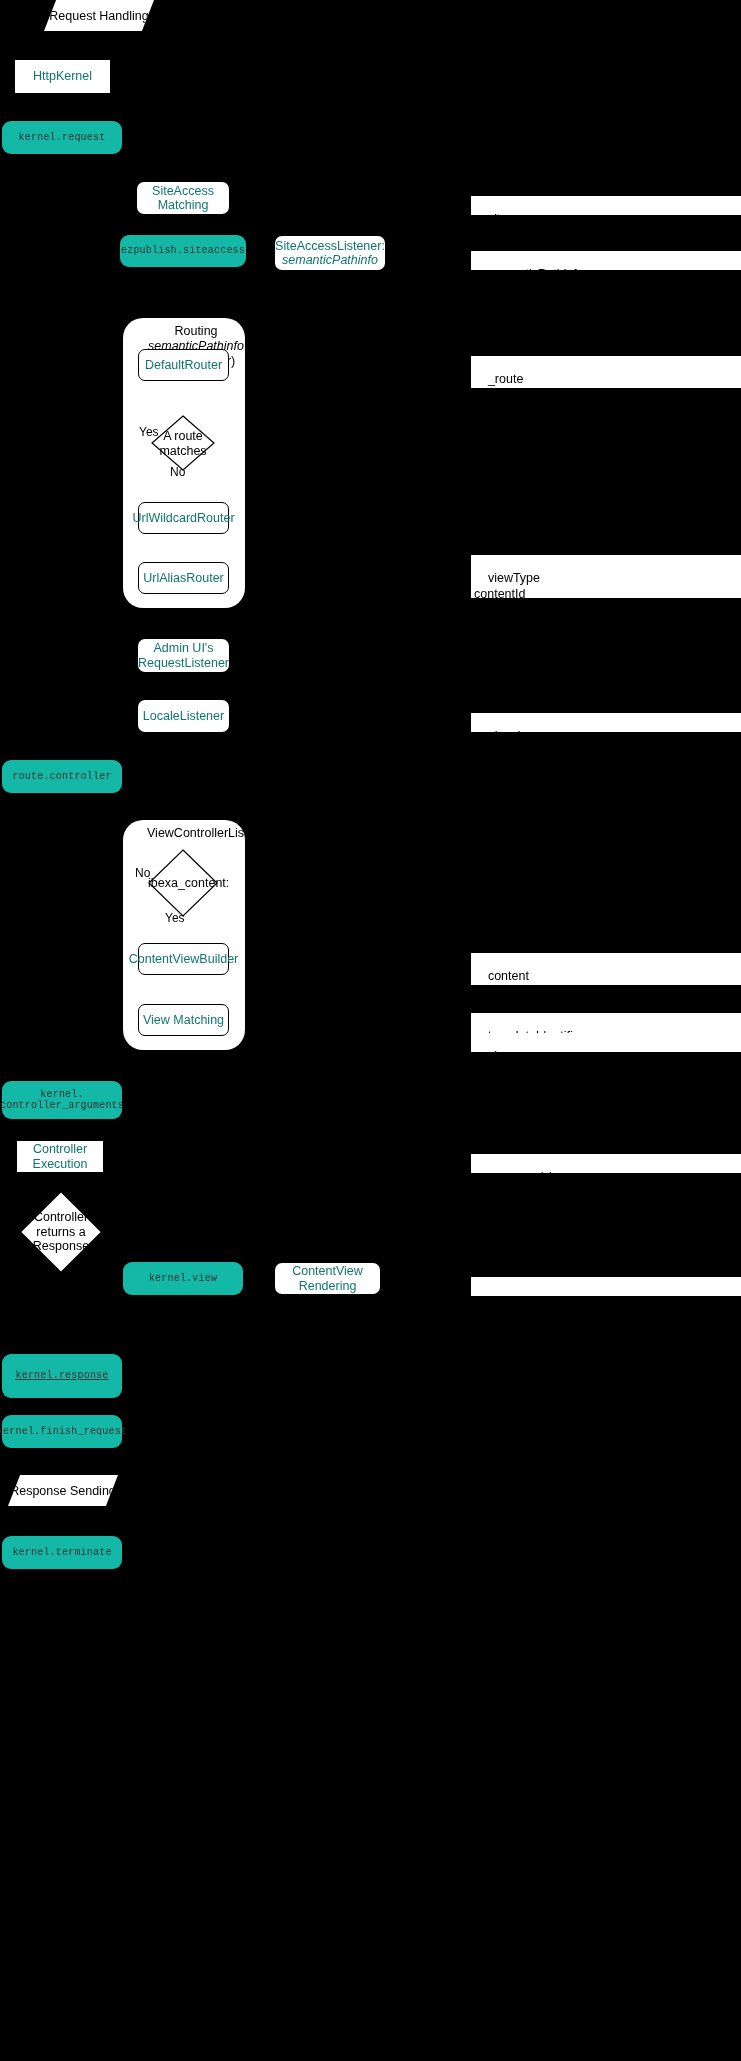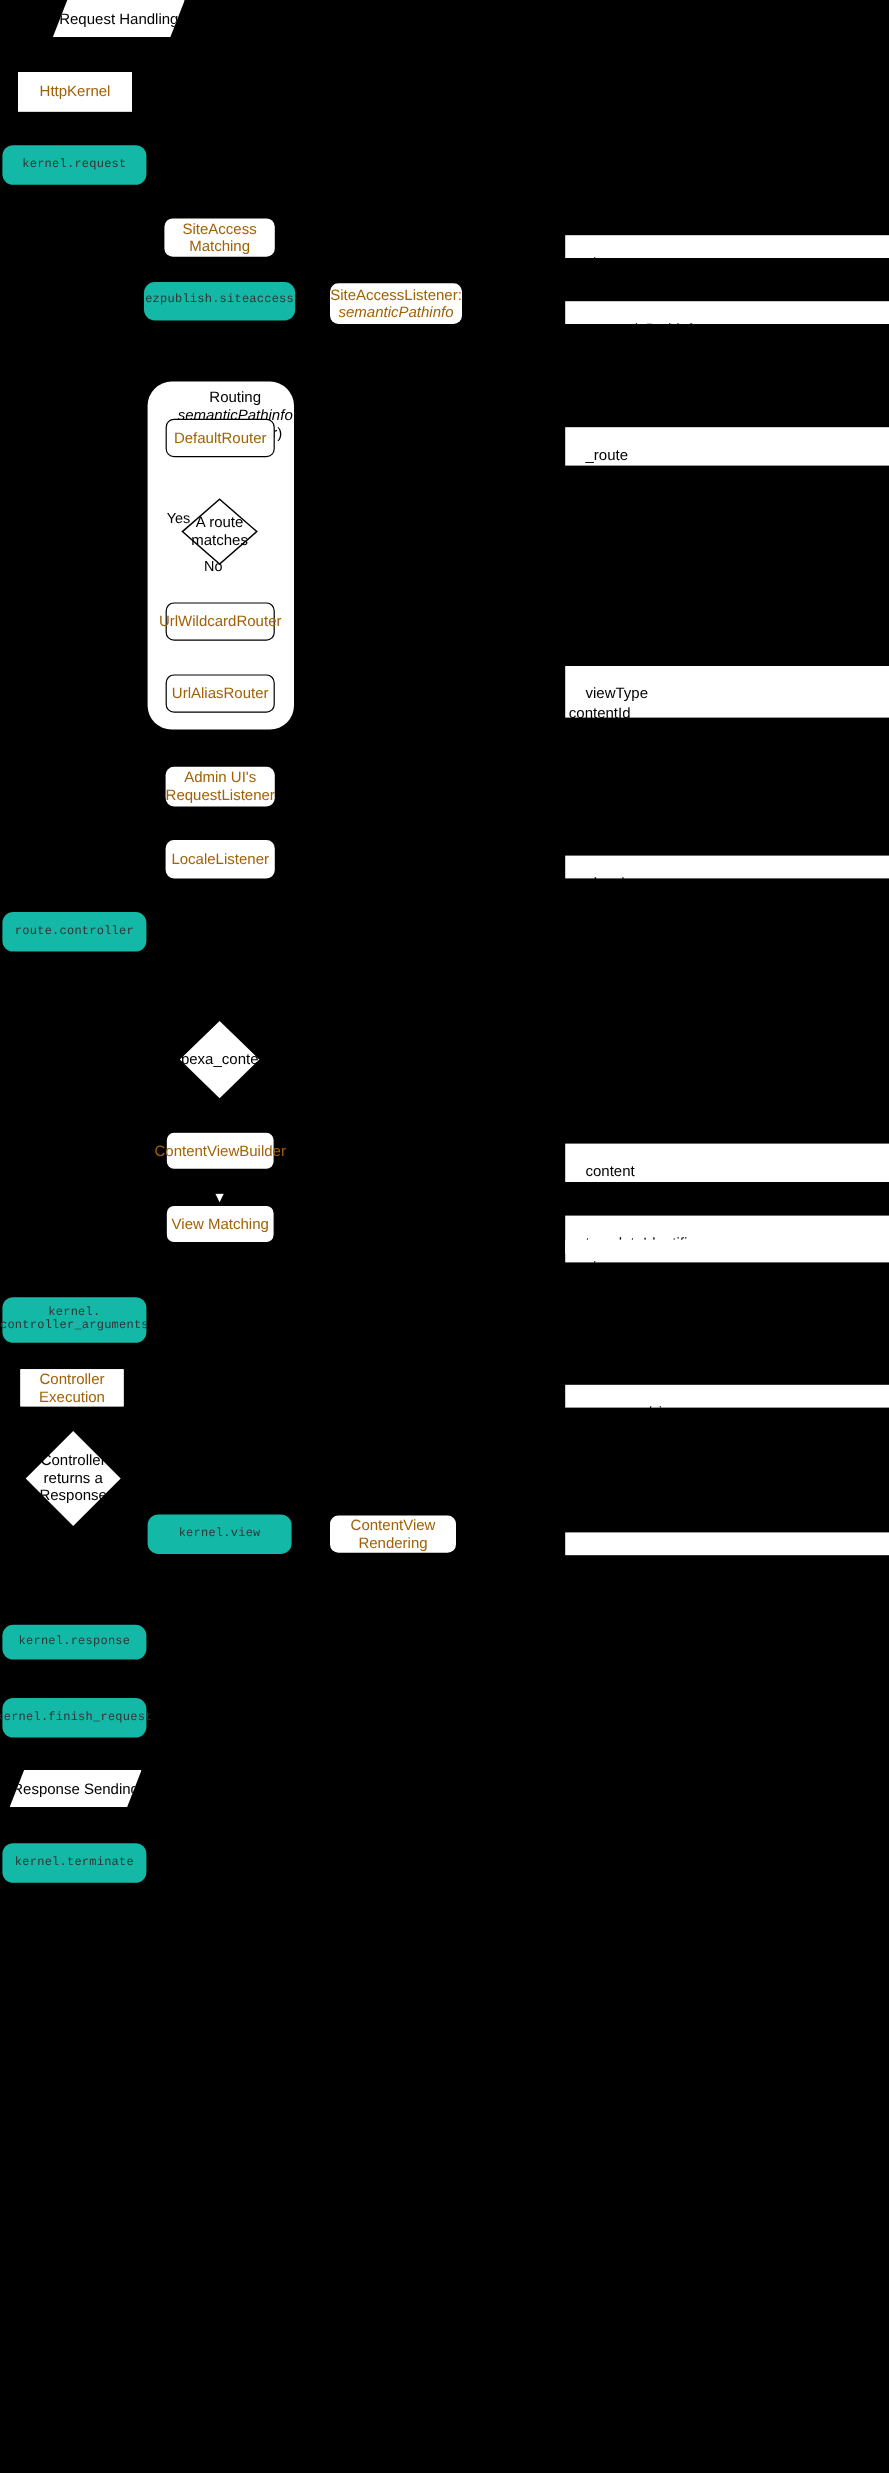--- a/index.html
+++ b/index.html
@@ -24,21 +24,21 @@
   }
   .node {
     position: absolute;
     box-sizing: border-box;
     display: flex;
     align-items: center;
     justify-content: center;
     text-align: center;
     line-height: 1.15;
     font-size: 12.5px;
-    color: #a16207;
+    color: #0f766e;
   }
   
   .rect {
     background: #ffffff;
     border: 1px solid #ffffff;
   }
   
   .rounded {
     background: #ffffff;
     border-radius: 7px;
@@ -265,20 +265,25 @@
   </div>
 
   <div class="attr" style="left:471px; top:713px; width:290px; height:19px;">
     <span>_locale</span>
   </div>
 
   <div class="node event" style="left:2px; top:760px; width:120px; height:33px;">
     <span>route.controller</span>
   </div>
 
+  <div class="group" style="left:123px; top:820px; width:122px; height:230px;">
+    <div class="group-title">
+      <div>ViewControllerListener</div>
+    </div>
+  </div>
 
   <div class="diamond-wrap" style="left:148px; top:849px; width:70px; height:68px;">
     <svg width="70" height="68" viewBox="0 0 70 68">
       <polygon points="35,1 69,34 35,67 1,34" fill="#ffffff" stroke="#000000" stroke-width="1.2"></polygon>
     </svg>
     <div class="diamond-label">
       <div>ibexa_content:</div>
     </div>
   </div>
   <div class="edge-label" style="left:135px; top:866px;">
@@ -335,21 +340,21 @@
   </div>
 
   <div class="node rounded" style="left:275px; top:1263px; width:105px; height:31px;">
     <span>ContentView Rendering</span>
   </div>
 
   <div class="attr" style="left:471px; top:1277px; width:290px; height:19px;">
     <span>response</span>
   </div>
 
-  <div class="node event" style="left:2px; top:1354px; width:120px; height:29px;">
+  <div class="node event" style="left:2px; top:1354px; width:120px; height:44px;text-decoration:underline;">
     <span>kernel.response</span>
   </div>
 
   <div class="node event" style="left:2px; top:1415px; width:120px; height:33px;">
     <span>kernel.finish_request</span>
   </div>
 
   <div class="para" style="left:8px; top:1475px; width:110px; height:31px;">
     <span>Response Sending</span>
   </div>

